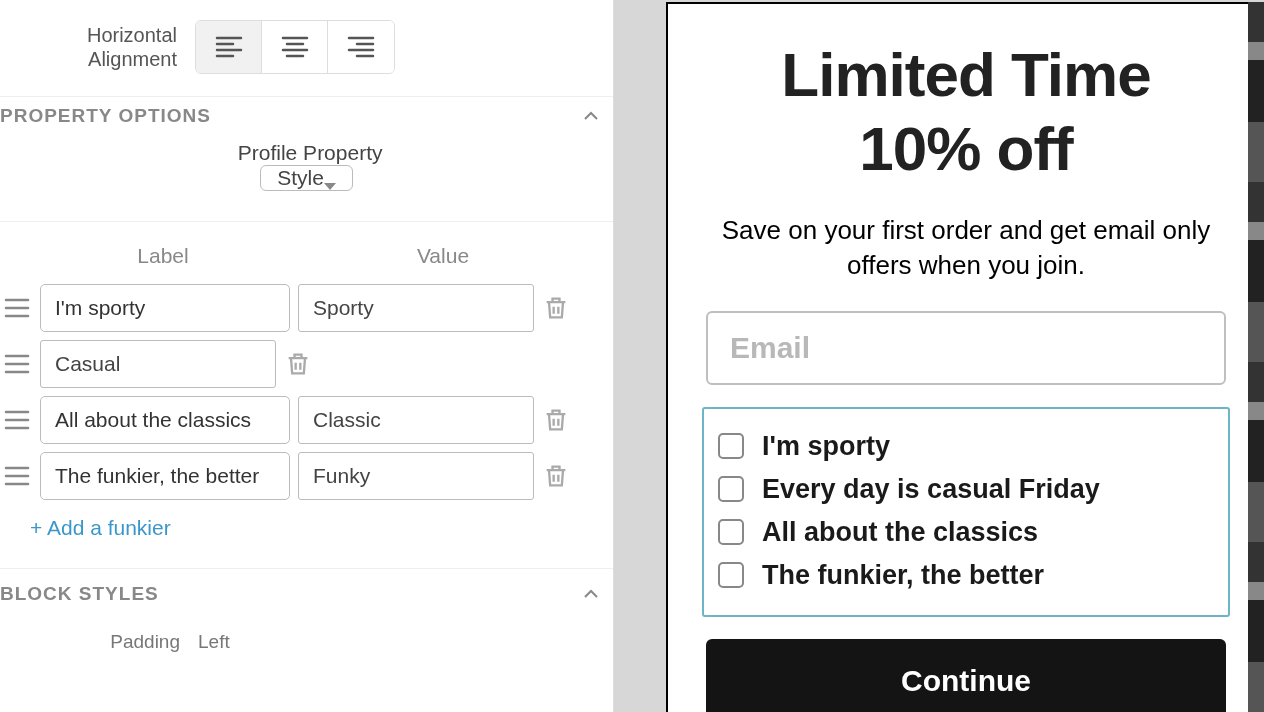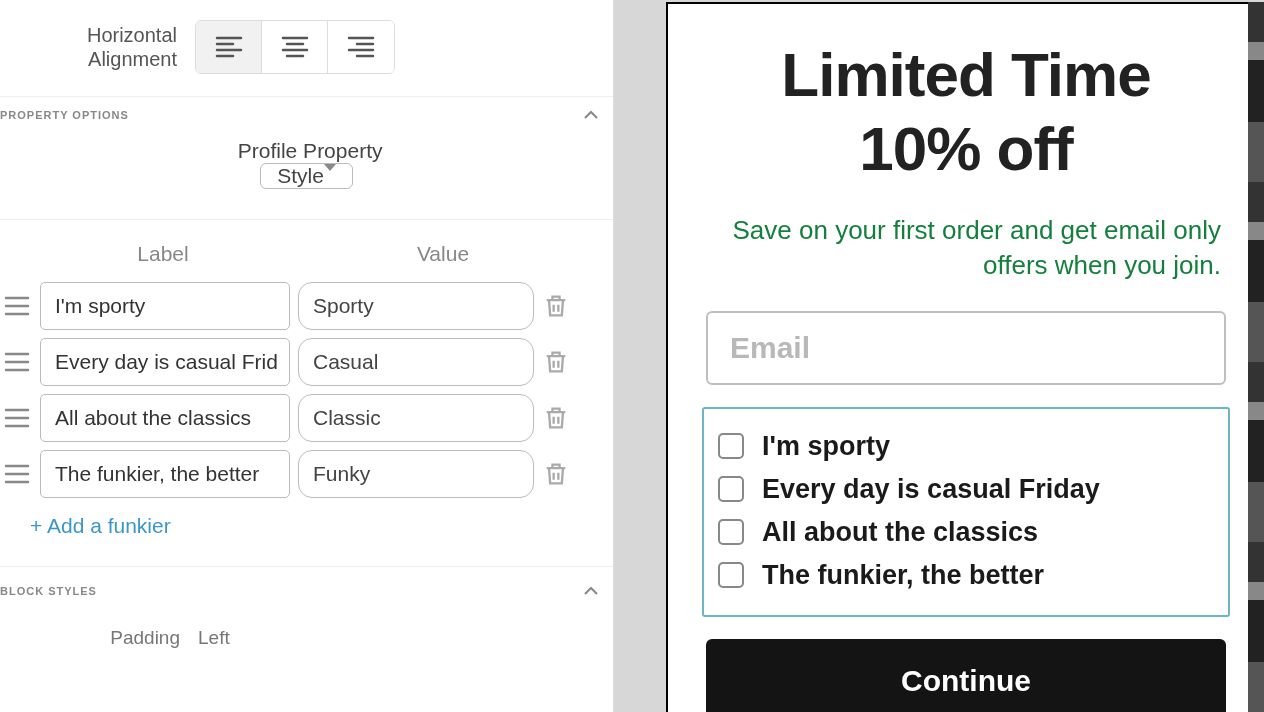--- a/index.html
+++ b/index.html
@@ -6,48 +6,48 @@
   body{width:1264px;height:712px;overflow:hidden;background:#fff;display:flex;}
   .panel{width:614px;height:712px;border-right:1px solid #ddd;overflow:hidden;padding-top:20px;}
   .row{display:flex;align-items:center;margin-bottom:22px;padding:0 10px;}
   .align-label{width:185px;text-align:right;font-size:20px;color:#555;padding-right:18px;line-height:1.2;}
   .btn-group{display:flex;border:1px solid #ddd;border-radius:6px;overflow:hidden;}
   .align-btn{width:66px;height:52px;display:flex;align-items:center;justify-content:center;background:#fff;border-right:1px solid #ddd;}
   .align-btn:last-child{border-right:none;}
   .align-btn.active{background:#f1f1f1;}
   .align-btn svg{stroke:#555;}
   .section-title{display:flex;align-items:center;justify-content:space-between;padding:8px 12px 8px 0;border-top:1px solid #eee;margin-top:4px;}
-  .section-title h3{font-size:11px;letter-spacing:1px;color:#888;font-weight:600;}
+  .section-title h3{font-size:19px;letter-spacing:1px;color:#888;font-weight:600;}
   .chev{width:20px;height:20px;}
   .prop-row{display:flex;align-items:center;padding:6px 10px 30px 10px;flex-direction:column;}
   .prop-label{width:188px;text-align:right;padding-right:18px;font-size:21px;color:#444;}
-  .select{flex:1;max-width:360px;height:52px;border:1.5px solid #bbb;border-radius:6px;display:flex;align-items:flex-start;justify-content:space-between;padding:0 16px;font-size:21px;color:#444;background:#fff;}
+  .select{flex:1;max-width:360px;height:52px;border:1.5px solid #bbb;border-radius:6px;display:flex;align-items:flex-end;justify-content:space-between;padding:0 16px;font-size:21px;color:#444;background:#fff;}
   .select .caret{border-left:6px solid transparent;border-right:6px solid transparent;border-top:7px solid #888;}
   .hr{border-top:1px solid #eee;}
   .table-head{display:flex;padding:22px 0 12px 38px;font-size:21px;color:#888;gap:40px;}
   .th-label{width:250px;text-align:center;}
   .th-value{width:230px;text-align:center;}
   .item-row{display:flex;align-items:center;gap:8px;padding:4px 2px;}
   .grip{width:30px;display:flex;align-items:center;justify-content:center;}
   .grip svg{display:block;}
   .textin{width:250px;height:48px;border:1.5px solid #bbb;border-radius:5px;padding:0 14px;font-size:21px;color:#333;white-space:nowrap;overflow:hidden;display:flex;align-items:center;}
-  .valsel{width:236px;height:48px;border:1.5px solid #bbb;border-radius:14px;display:flex;align-items:center;justify-content:space-between;padding:0 14px;font-size:21px;color:#444;}
+  .valsel{width:236px;height:48px;border:1.5px solid #bbb;border-radius:3px;display:flex;align-items:center;justify-content:space-between;padding:0 14px;font-size:21px;color:#444;}
   .trash{width:28px;height:28px;color:#aaa;}
   .addlink{color:#3b97c9;font-size:21px;padding:12px 0 24px 30px;}
   .block-styles .section-title{padding-top:14px;}
   .pad-row{display:flex;padding:18px 10px 0 10px;font-size:19px;color:#777;}
   .pad-row .pl{width:188px;text-align:right;padding-right:18px;}
   .pad-row .sub{width:180px;}
 
   .preview-gap{width:52px;background:#d7d7d7;height:712px;}
   .preview{flex:1;background:#d7d7d7;padding:2px 0 0 0;position:relative;height:712px;}
   .card{background:#fff;margin-left:0;width:598px;height:710px;border:2px solid #000;border-bottom:none;border-right:none;padding:34px 32px 0 32px;}
   .img-strip{position:absolute;right:0;top:2px;width:16px;height:710px;background:repeating-linear-gradient(180deg,#333 0 40px,#888 40px 58px,#222 58px 120px,#555 120px 180px);}
   .headline{font-family:'Arial Black',Arial,sans-serif;font-weight:900;text-align:center;color:#222;font-size:62px;line-height:1.2;letter-spacing:-1px;}
-  .subhead{text-align:right;font-size:26px;color:#15803d;margin:26px auto 28px;max-width:510px;line-height:1.35;}
+  .subhead{text-align:center;font-size:26px;color:#000000;margin:26px auto 28px;max-width:510px;line-height:1.35;}
   .email{width:520px;height:74px;margin:8px auto;border:2px solid #bfbfbf;border-radius:6px;padding:0 22px;display:flex;align-items:center;font-size:30px;color:#b8b8b8;font-weight:700;}
   .checks{width:528px;margin:22px auto 0;border:2px solid #6eb4c9;border-radius:3px;padding:16px 14px 18px 14px;}
   .chk{display:flex;align-items:center;gap:18px;padding:6px 0;}
   .box{width:26px;height:26px;border:2.5px solid #888;border-radius:5px;flex-shrink:0;}
   .chk span.lbl{font-size:27px;font-weight:800;color:#1a1a1a;}
   .cta{width:520px;margin:22px auto 0;background:#141414;color:#fff;height:84px;border-radius:6px;display:flex;align-items:center;justify-content:center;font-size:30px;font-weight:800;}
 </style>
 </head>
 <body>
 
@@ -126,23 +126,20 @@
   </div>
 
   <div class="item-row">
     <div class="grip">
         <svg width="26" height="22" viewBox="0 0 26 22" stroke="#888" stroke-width="2.5" stroke-linecap="round">
           <line x1="2" y1="3" x2="24" y2="3"></line>
           <line x1="2" y1="11" x2="24" y2="11"></line>
           <line x1="2" y1="19" x2="24" y2="19"></line>
         </svg>
       </div>
-    <div class="textin">
-        <span>Every day is casual Frid</span>
-      </div>
     <div class="valsel">
         <span>Casual</span>
         <span class="caret"></span>
       </div>
     <svg class="trash" viewBox="0 0 24 24" fill="none" stroke="#aaa" stroke-width="2">
         <path d="M4 7h16M9 7V4h6v3M6 7l1 13h10l1-13M10 11v6M14 11v6"></path>
       </svg>
   </div>
 
   <div class="item-row">

